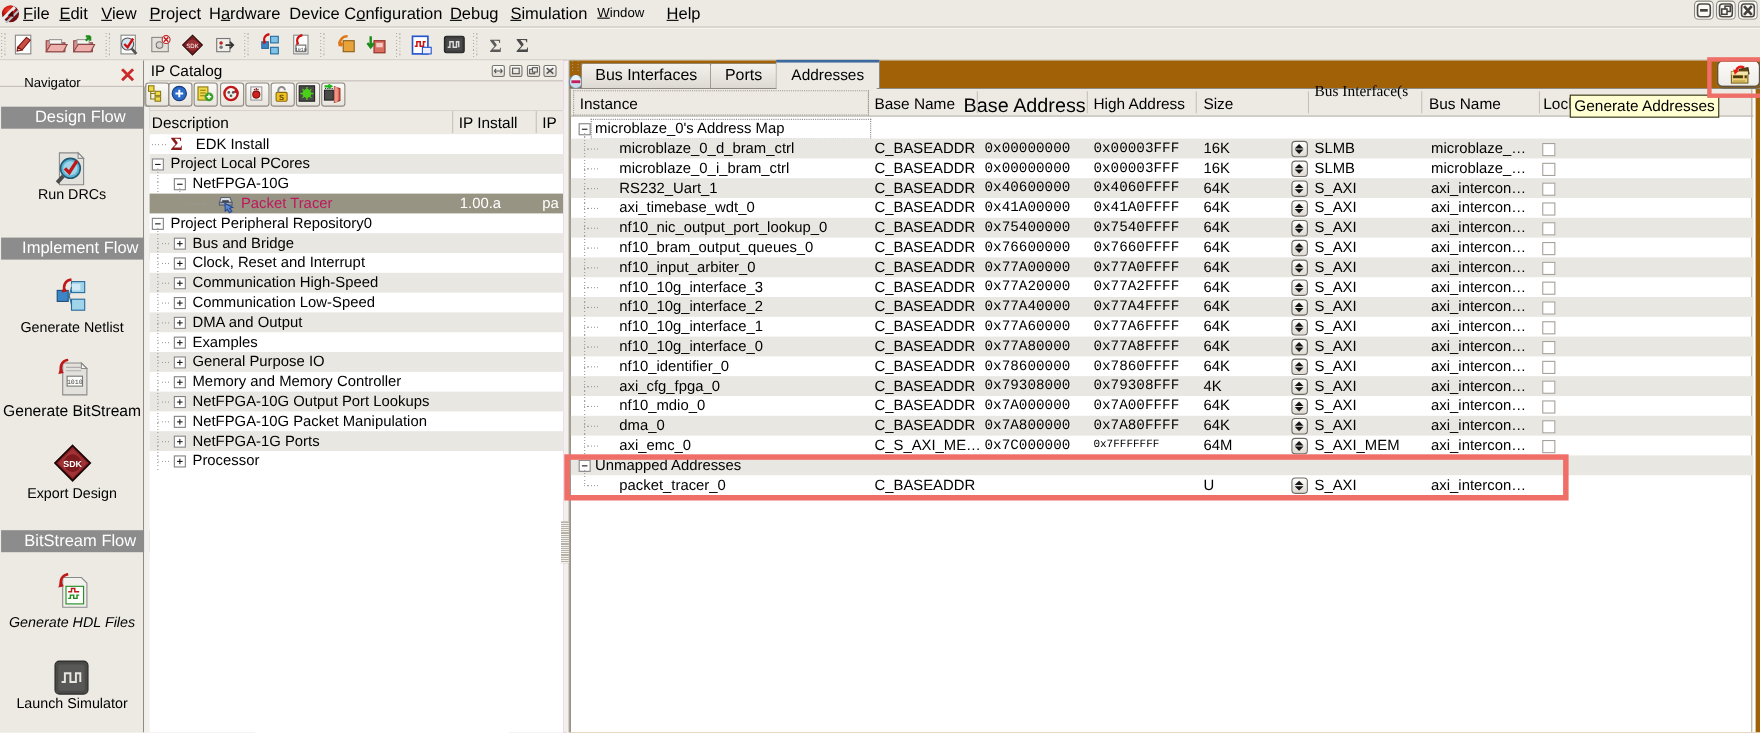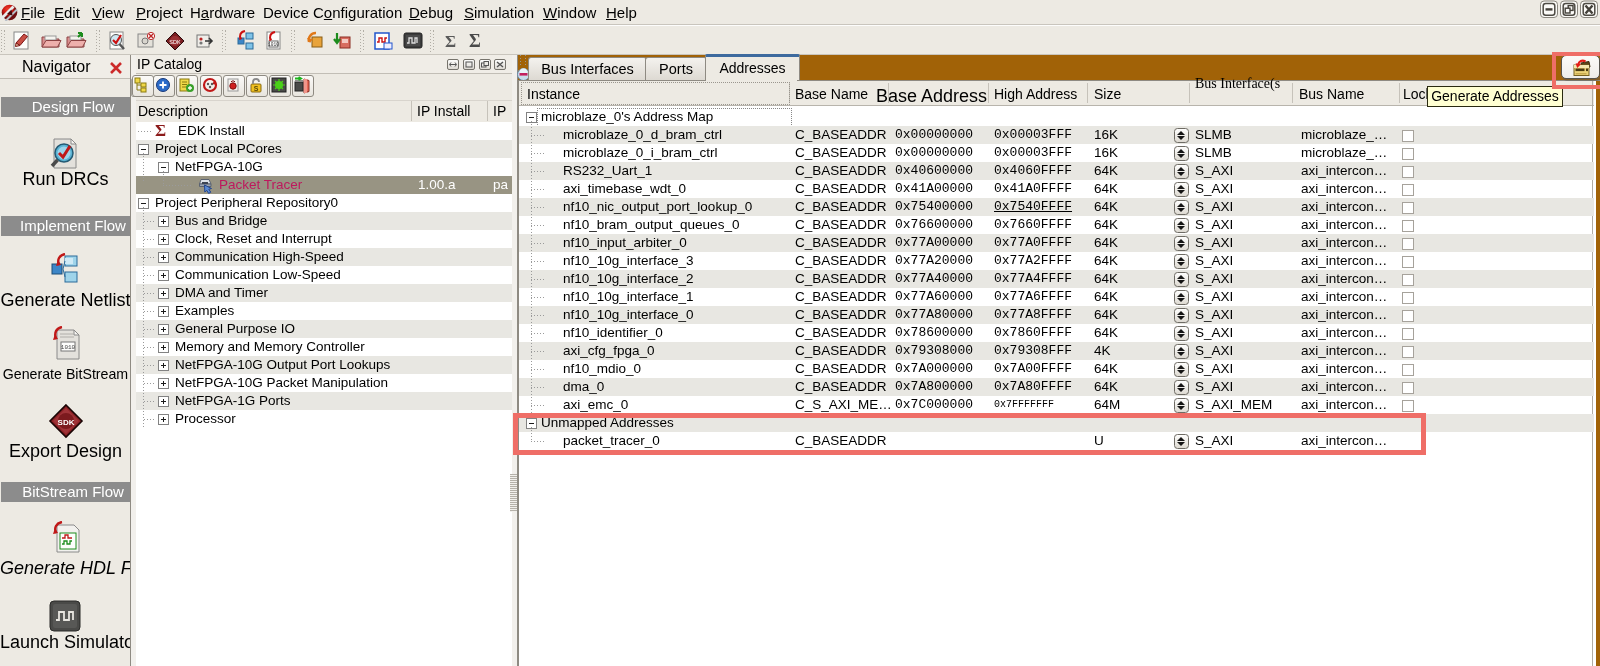--- a/index.html
+++ b/index.html
@@ -16,21 +16,21 @@
 .doth{position:absolute;height:1px;background-image:repeating-linear-gradient(to right,#9a9a9a 0,#9a9a9a 1px,transparent 1px,transparent 3px);}
 .spin{position:absolute;width:13px;height:13px;background:linear-gradient(#fefefd,#dedad2);border:1px solid #6e6b64;border-radius:3.5px;}
 .spin b{position:absolute;left:2px;width:0;height:0;border-left:4.5px solid transparent;border-right:4.5px solid transparent;}
 .spin .up{top:2px;border-bottom:4.5px solid #151515;}
 .spin .dn{bottom:2px;border-top:4.5px solid #151515;}
 .cb{position:absolute;width:10px;height:10px;background:#fff;border:1.5px solid #a6a29b;}
 .tbtn{position:absolute;width:22px;height:22px;top:5px;}
 .sep{position:absolute;top:5px;width:4px;height:22px;background-image:repeating-linear-gradient(to bottom,#b2aea6 0,#b2aea6 1px,transparent 1px,transparent 3px),repeating-linear-gradient(to bottom,#b2aea6 0,#b2aea6 1px,transparent 1px,transparent 3px);background-size:1px 100%,1px 100%;background-position:0 0,3px 1px;background-repeat:repeat-y;}
 .navband{position:absolute;left:1px;width:144px;height:20px;background:#8c8c8c;color:#fff;
  font-size:15px;text-align:center;line-height:20px;}
-.navlbl{position:absolute;width:131px;text-align:center;font-size:18px;white-space:nowrap;}
+.navlbl{position:absolute;width:131px;text-align:center;font-size:13px;white-space:nowrap;}
 .ctb{position:absolute;width:20px;height:20px;background:linear-gradient(#fbfaf8,#e8e5de);border:1px solid #8e8a82;border-radius:3px;}
 .tab{position:absolute;top:57px;height:23px;background:linear-gradient(#f4f2ee,#dcd8d1);border:1px solid #8e8a82;border-bottom:none;border-radius:3px 3px 0 0;font-size:14.5px;text-align:center;}
 svg{display:block;}
 </style></head><body>
 
 <div class="abs" style="left:0;top:0;width:1600px;height:25px;"></div>
 <svg class="abs" style="left:1px;top:3px;" width="17" height="18" viewBox="0 0 17 18">
 <defs>
       <radialGradient id="lg" cx="40%" cy="30%">
         <stop offset="0%" stop-color="#f0402c"></stop>
@@ -44,21 +44,21 @@
 <path d="M6 11 L10.5 6.5 L11.5 12.5 Z" fill="#4a0a0c"></path>
 </svg>
 <div class="abs" style="left:21px;top:4px;font-size:15px;"><u>F</u>ile</div>
 <div class="abs" style="left:54px;top:4px;font-size:15px;"><u>E</u>dit</div>
 <div class="abs" style="left:92px;top:4px;font-size:15px;"><u>V</u>iew</div>
 <div class="abs" style="left:136px;top:4px;font-size:15px;"><u>P</u>roject</div>
 <div class="abs" style="left:190px;top:4px;font-size:15px;">H<u>a</u>rdware</div>
 <div class="abs" style="left:263px;top:4px;font-size:15px;">Device C<u>o</u>nfiguration</div>
 <div class="abs" style="left:409px;top:4px;font-size:15px;"><u>D</u>ebug</div>
 <div class="abs" style="left:464px;top:4px;font-size:15px;"><u>S</u>imulation</div>
-<div class="abs" style="left:543px;top:4px;font-size:15px;"><u>W</u>indow</div>
+<div class="abs" style="left:543px;top:4px;font-size:12px;"><u>W</u>indow</div>
 <div class="abs" style="left:606px;top:4px;font-size:15px;"><u>H</u>elp</div>
 <svg class="abs" style="left:1540px;top:0px;" width="18" height="18" viewBox="0 0 18 18">
 <rect x="0.5" y="1" width="17" height="16.5" rx="3.5" fill="#fbfaf7" stroke="#8a877f"></rect>
 <rect x="3.2" y="3.6" width="11.6" height="11.6" rx="2.5" fill="none" stroke="#4e4b44" stroke-width="1.5"></rect>
 <rect x="5.5" y="8.2" width="7" height="2.4" fill="#44413a"></rect>
   </svg>
 <svg class="abs" style="left:1560px;top:0px;" width="18" height="18" viewBox="0 0 18 18">
 <rect x="0.5" y="1" width="17" height="16.5" rx="3.5" fill="#fbfaf7" stroke="#8a877f"></rect>
 <rect x="3.2" y="3.6" width="11.6" height="11.6" rx="2.5" fill="none" stroke="#4e4b44" stroke-width="1.5"></rect>
 <rect x="8.2" y="5.6" width="4.8" height="4.8" fill="none" stroke="#44413a" stroke-width="1.4"></rect>
@@ -147,21 +147,21 @@
 <svg class="tbtn" style="left:403px;" width="22" height="22" viewBox="0 0 22 22">
       <rect x="2" y="3" width="18" height="15" rx="2" fill="#3c3c3c" stroke="#222"></rect>
       <rect x="4" y="5" width="14" height="11" fill="#4a4a4a"></rect>
       <path d="M5 13 l2 0 0 -5 3 0 0 5 3 0 0 -5 2 0 0 5" stroke="#ddd" stroke-width="1.3" fill="none"></path>
     </svg>
 <div class="abs" style="left:446px;top:7px;font-size:17px;color:#5a5a5a;font-weight:bold;font-family:'Liberation Serif',serif;">Σ</div>
 <div class="abs" style="left:470px;top:6px;font-size:18px;color:#4a4a4a;font-weight:bold;font-family:'Liberation Serif',serif;">Σ</div>
 </div>
 <div class="abs" style="left:0;top:55px;width:131px;height:611px;background:#edeae3;">
 <div class="abs" style="left:0;top:0;width:131px;height:23px;border-bottom:1px solid #c2beb6;background:#f0ede7;"></div>
-<div class="abs" style="left:22px;top:3px;font-size:16px;">Navigator</div>
+<div class="abs" style="left:22px;top:13px;font-size:12px;">Navigator</div>
 <svg class="abs" style="left:109px;top:7px;" width="14" height="12" viewBox="0 0 14 12">
       <path d="M2 1 L12 11 M12 1 L2 11" stroke="#cc2a2a" stroke-width="2.6"></path>
     </svg>
 <div class="navband" style="top:42px;">Design Flow</div>
 <div class="navband" style="top:161px;">Implement Flow</div>
 <div class="navband" style="top:427px;">BitStream Flow</div>
 <svg class="abs" style="left:48px;top:82px;" width="34" height="34" viewBox="0 0 34 34">
 <path d="M6 2 L23 2 L28 7 L28 31 L6 31 Z" fill="#e3e1dc" stroke="#8a8a8a"></path>
 <path d="M23 2 L23 7 L28 7 Z" fill="#f6f5f2" stroke="#8a8a8a"></path>
 <circle cx="16" cy="16" r="9" fill="#5bb4d4" stroke="#245a74" stroke-width="1.5"></circle>
@@ -354,21 +354,21 @@
 <div class="tw" style="left:22px;top:215px;">
       <i class="h"></i>
       <i class="v"></i>
     </div>
 <div class="row" style="left:39px;top:211px;">Communication Low-Speed</div>
 <div class="row" style="top:229px;width:376px;background:#e8e7e2;"></div>
 <div class="tw" style="left:22px;top:233px;">
       <i class="h"></i>
       <i class="v"></i>
     </div>
-<div class="row" style="left:39px;top:229px;">DMA and Timer</div>
+<div class="row" style="left:39px;top:229px;">DMA and Output</div>
 <div class="row" style="top:247px;width:376px;"></div>
 <div class="tw" style="left:22px;top:251px;">
       <i class="h"></i>
       <i class="v"></i>
     </div>
 <div class="row" style="left:39px;top:247px;">Examples</div>
 <div class="row" style="top:265px;width:376px;background:#e8e7e2;"></div>
 <div class="tw" style="left:22px;top:269px;">
       <i class="h"></i>
       <i class="v"></i>
@@ -522,21 +522,21 @@
       <b class="dn"></b>
     </div>
 <div class="row" style="left:677px;top:125px;">S_AXI</div>
 <div class="row" style="left:783px;top:125px;">axi_intercon…</div>
 <div class="cb" style="left:884px;top:129px;"></div>
 <div class="row gray" style="left:1px;top:143px;width:1075px;"></div>
 <div class="doth" style="left:13px;top:152px;width:14px;"></div>
 <div class="row" style="left:45px;top:143px;">nf10_nic_output_port_lookup_0</div>
 <div class="row" style="left:277px;top:143px;">C_BASEADDR</div>
 <div class="row mono" style="left:377px;top:143px;font-size:13px;">0x75400000</div>
-<div class="row mono" style="left:476px;top:143px;font-size:13px;text-decoration:underline;">0x7540FFFF</div>
+<div class="row mono" style="left:476px;top:143px;font-size:13px;">0x7540FFFF</div>
 <div class="row" style="left:576px;top:143px;">64K</div>
 <div class="spin" style="left:656px;top:145px;">
       <b class="up"></b>
       <b class="dn"></b>
     </div>
 <div class="row" style="left:677px;top:143px;">S_AXI</div>
 <div class="row" style="left:783px;top:143px;">axi_intercon…</div>
 <div class="cb" style="left:884px;top:147px;"></div>
 <div class="doth" style="left:13px;top:170px;width:14px;"></div>
 <div class="row" style="left:45px;top:161px;">nf10_bram_output_queues_0</div>

